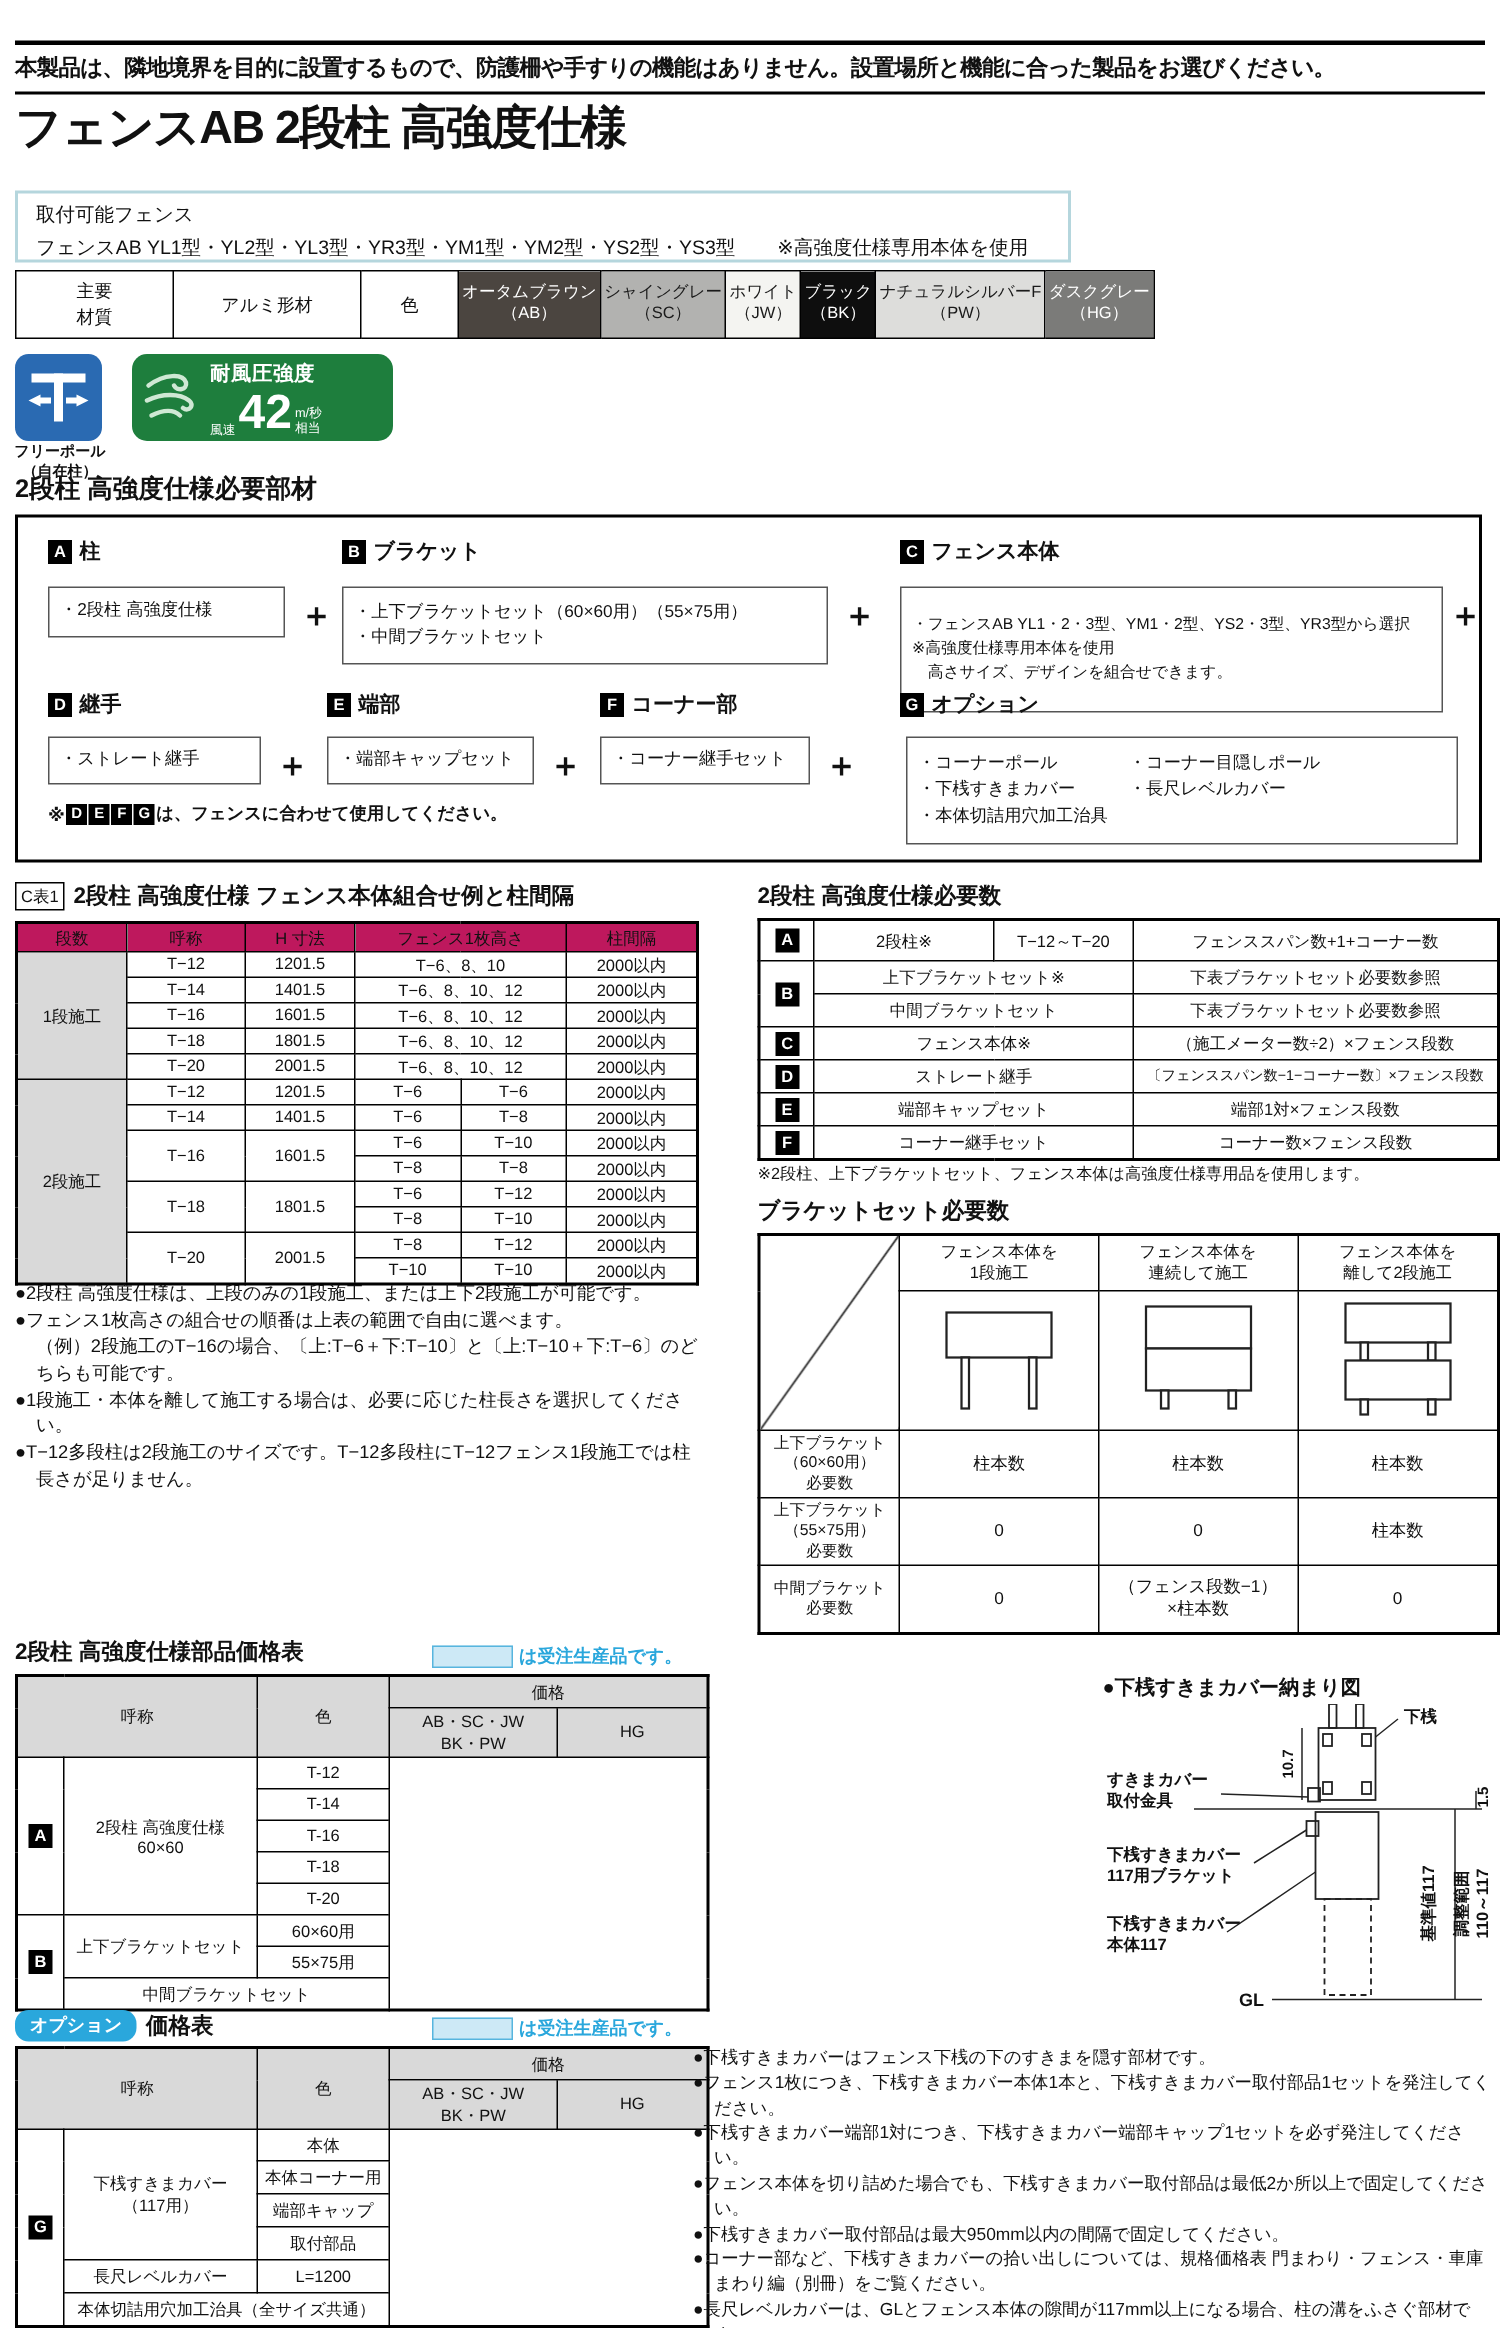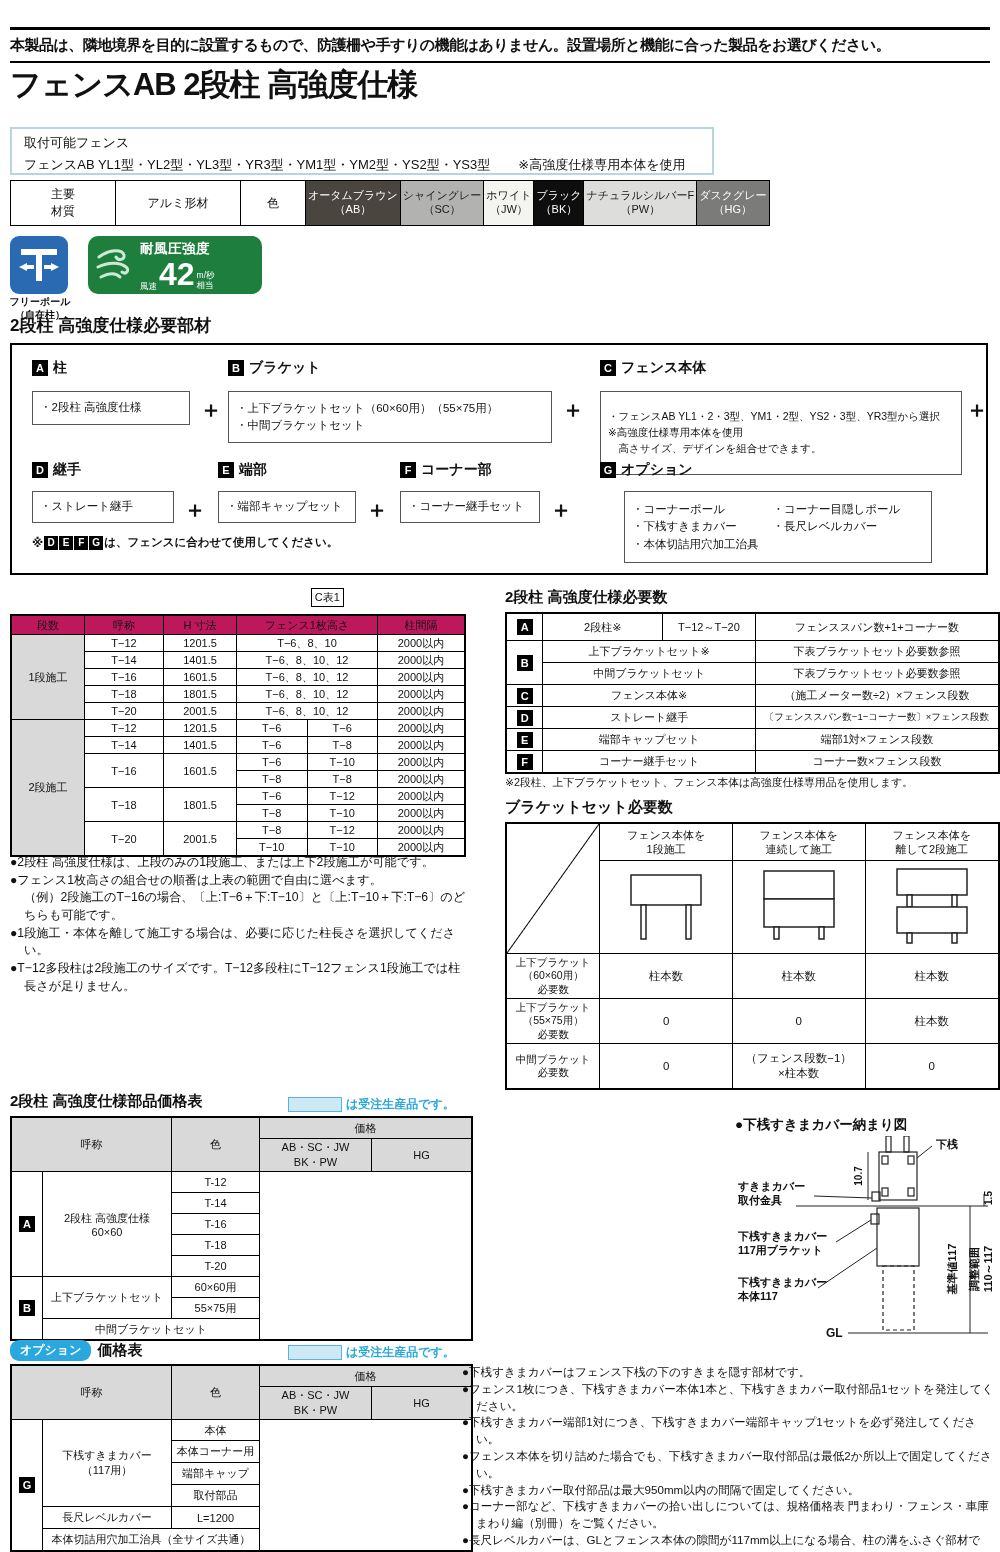--- a/index.html
+++ b/index.html
@@ -34,21 +34,21 @@
   .parts-box{left:10px;top:343px;width:974px;height:228px;border:2px solid #000;}
   .pg-head{position:absolute;display:flex;align-items:center;gap:5px;}
   .letter{display:inline-flex;align-items:center;justify-content:center;background:#000;color:#fff;width:16px;height:16px;font-size:11px;font-weight:bold;flex:0 0 auto;}
   .pg-label{font-size:14px;font-weight:bold;}
   .pbox{position:absolute;border:1px solid #555;background:#fff;font-size:11.5px;padding:4px 7px;box-sizing:border-box;display:flex;flex-direction:column;justify-content:center;line-height:1.5;text-align:left;}
   .plus{position:absolute;font-size:22px;font-weight:bold;}
   .gcols{display:flex;gap:14px;}
   .defg-note{position:absolute;font-size:11.5px;font-weight:bold;display:flex;align-items:center;gap:1px;}
   .defg-note .letter{width:14px;height:14px;font-size:10px;}
   
-  .t1-head{left:10px;top:588px;display:flex;align-items:flex-end;gap:6px;flex-direction:column;}
+  .t1-head{left:10px;top:588px;display:flex;align-items:flex-end;gap:6px;}
   .t1-tag{border:1px solid #000;font-size:11px;padding:1px 3px;}
   .t1-title{font-size:15px;font-weight:bold;}
   .t1{left:10px;top:614px;}
   .t1 td{font-size:11px;height:16px;padding:0;}
   .t1 tr.hd td{background:#be185d;height:18px;}
   .grp{background:#d9d9d9;}
   .thick{border:2px solid #000;}
   .notes{font-size:12.2px;line-height:1.45;}
   .notes .note{padding-left:14px;text-indent:-14px;}
   .notes .cont{text-indent:0;}
@@ -226,21 +226,21 @@
     </div>
     <div class="pbox" style="left:388px;top:146px;width:140px;height:32px">
       <div>・コーナー継手セット</div>
     </div>
     <div class="plus" style="left:538px;top:150px">＋</div>
 
     <div class="pg-head" style="left:588px;top:116px">
       <span class="letter">G</span>
       <span class="pg-label">オプション</span>
     </div>
-    <div class="pbox" style="left:612px;top:146px;width:308px;height:72px">
+    <div class="pbox" style="left:592px;top:146px;width:368px;height:72px">
       <div class="gcols">
         <div>
           <div>・コーナーポール</div>
           <div>・下桟すきまカバー</div>
           <div>・本体切詰用穴加工治具</div>
         </div>
         <div>
           <div>・コーナー目隠しポール</div>
           <div>・長尺レベルカバー</div>
         </div>

